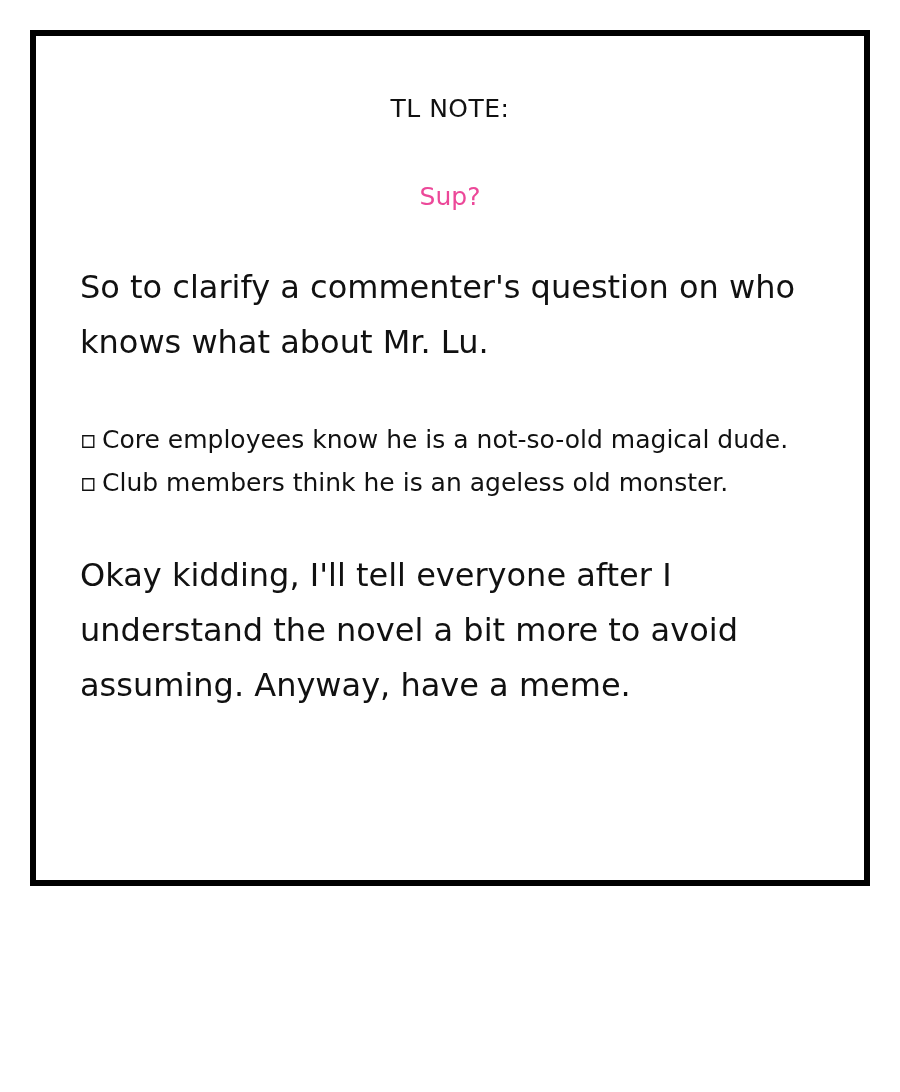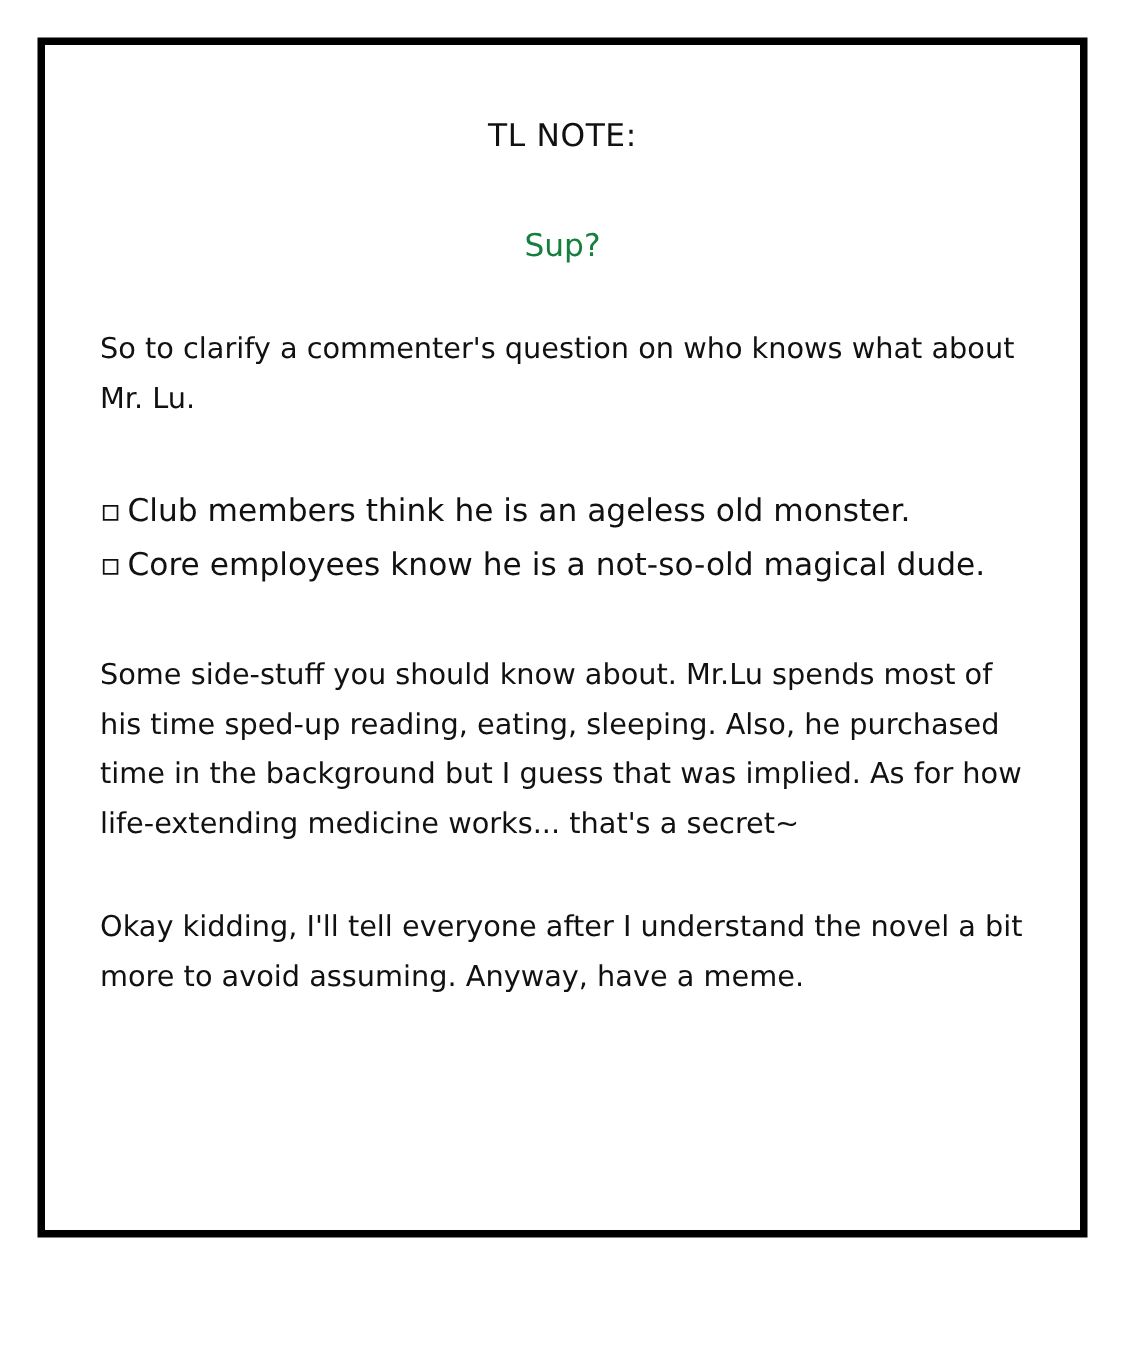--- a/index.html
+++ b/index.html
@@ -11,21 +11,21 @@
     width: 900px;
     height: 1092px;
     font-family: "DejaVu Sans", sans-serif;
     overflow: hidden;
   }
   .note-frame {
     position: absolute;
     left: 30px;
     top: 30px;
     width: 840px;
-    height: 960px;
+    height: 856px;
     box-sizing: border-box;
     border: 6px solid #000000;
     background: #ffffff;
   }
   .note-inner {
     position: absolute;
     left: 0;
     top: 0;
     right: 0;
     bottom: 0;
@@ -36,26 +36,26 @@
     text-align: center;
     font-size: 25px;
     letter-spacing: 0.5px;
     color: #111111;
     margin: 0 0 0 0;
     line-height: 1.2;
   }
   .subtitle {
     text-align: center;
     font-size: 25px;
-    color: #15803d;
+    color: #ec4899;
     margin: 58px 0 0 0;
     line-height: 1.2;
   }
   .para {
-    font-size: 23px;
+    font-size: 32px;
     color: #111111;
     line-height: 1.72;
     margin: 0;
   }
   .block {
     margin-top: 48px;
   }
   .block-tight {
     margin-top: 44px;
   }
@@ -85,28 +85,25 @@
     <p class="title">TL NOTE:</p>
 
     <p class="subtitle">Sup?</p>
 
     <div class="block">
       <p class="para">So to clarify a commenter's question on who knows what about Mr. Lu.</p>
     </div>
 
     <div class="block">
       <ul class="bullet-list">
+        <li><span class="bullet-mark">▫</span><span>Core employees know he is a not-so-old magical dude.</span></li>
         <li><span class="bullet-mark">▫</span><span>Club members think he is an ageless old monster.</span></li>
-        <li><span class="bullet-mark">▫</span><span>Core employees know he is a not-so-old magical dude.</span></li>
       </ul>
     </div>
 
 
-    <div class="block">
-      <p class="para">Some side-stuff you should know about. Mr.Lu spends most of his time sped-up reading, eating, sleeping. Also, he purchased time in the background but I guess that was implied. As for how life-extending medicine works... that's a secret~</p>
-    </div>
 
     <div class="block-tight">
       <p class="para">Okay kidding, I'll tell everyone after I understand the novel a bit more to avoid assuming. Anyway, have a meme.</p>
     </div>
 
   </div>
 </div>
 
 </body></html>

